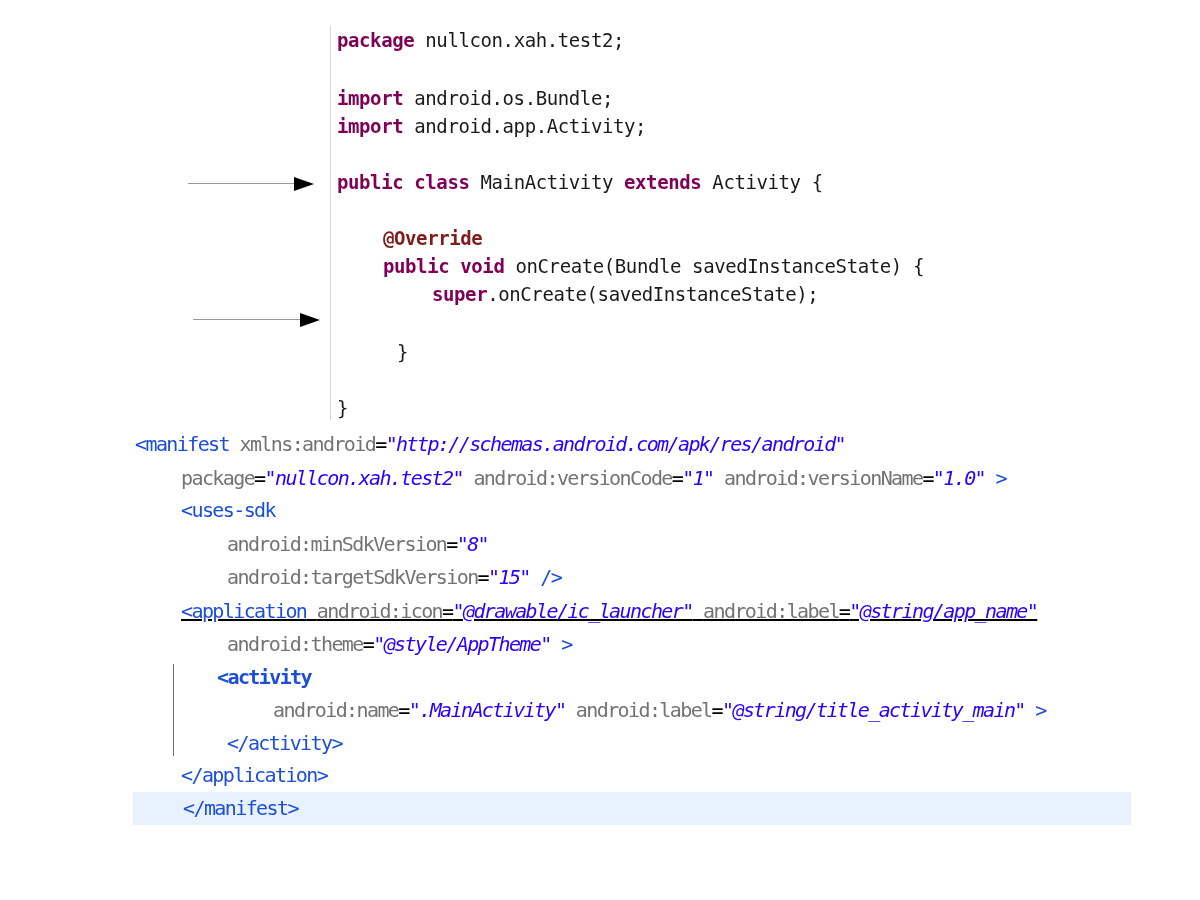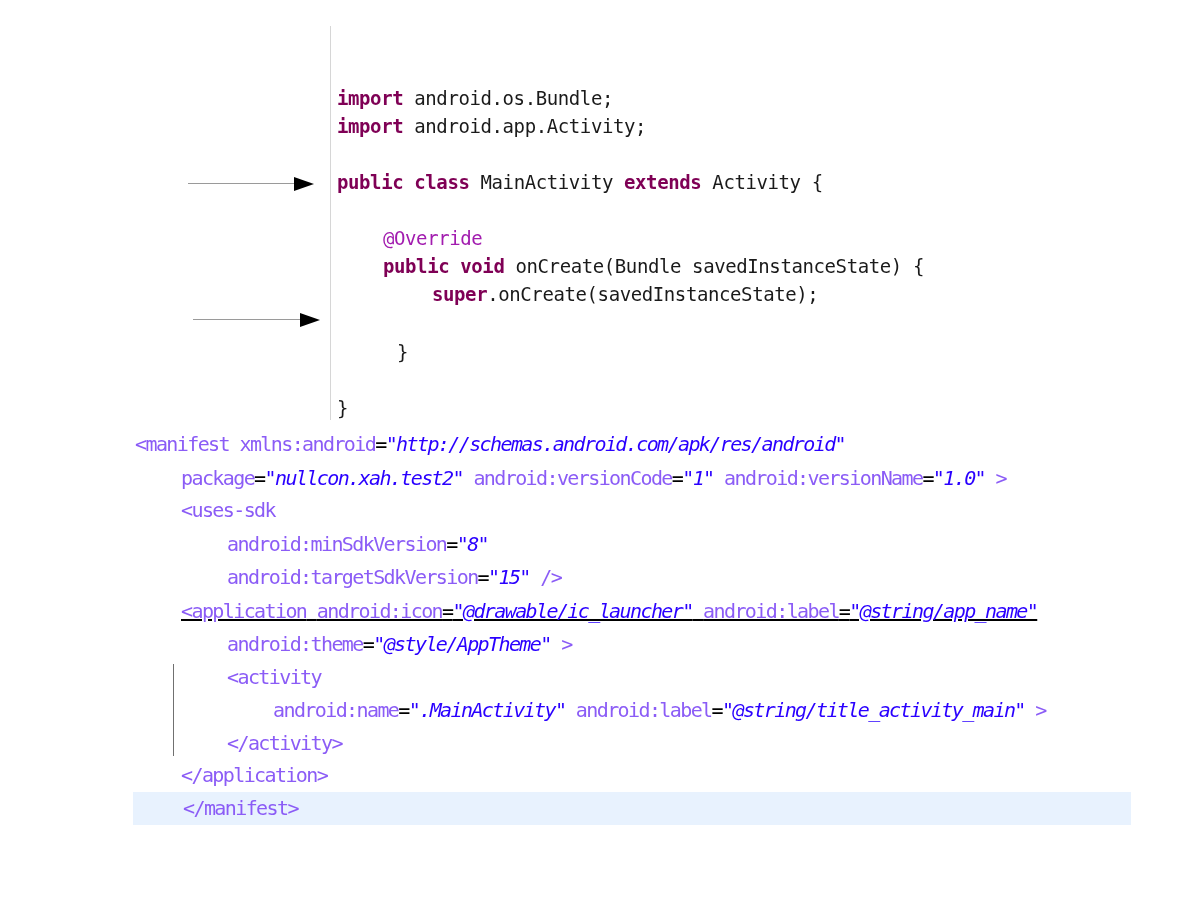--- a/index.html
+++ b/index.html
@@ -10,42 +10,42 @@
       position: absolute; left: 330px; top: 26px; width: 600px; height: 394px;
       border-left: 1px solid #d6d6d6;
     }
     .java-line {
       position: absolute; left: 6px; white-space: pre;
       font-size: 19px; line-height: 28px; color: #1a1a1a;
       font-family: "DejaVu Sans Mono", "Liberation Mono", monospace;
       letter-spacing: -0.4px;
     }
     .kw { color: #7f0055; font-weight: bold; }
-    .ann { color: #a21caf; }
+    .ann { color: #7f1d1d; font-weight: bold; }
     .field { color: #0000c0; font-style: italic; }
 
     
     .arrow { position: absolute; height: 14px; }
     .arrow .shaft { position: absolute; left: 0; top: 6px; height: 1px; background: #9a9a9a; }
     .arrow .head {
       position: absolute; top: 0; width: 0; height: 0;
       border-top: 7px solid transparent; border-bottom: 7px solid transparent;
       border-left: 20px solid #000000;
     }
 
     
     .xml-panel { position: absolute; left: 0; top: 428px; width: 1200px; height: 400px; }
     .xml-line {
       position: absolute; white-space: pre;
       font-size: 20px; line-height: 32px;
       font-family: "DejaVu Sans Mono", "Liberation Mono", monospace;
       letter-spacing: -1.6px;
     }
-    .tag { color: #8b5cf6; }
-    .attr { color: #8b5cf6; }
+    .tag { color: #1d4ed8; }
+    .attr { color: #737373; }
     .eq { color: #000000; }
     .val { color: #2a00ff; font-style: italic; }
     .highlight {
       position: absolute; left: 133px; top: 364px; width: 998px; height: 33px;
       background: #e8f2fe;
     }
     .vbar {
       position: absolute; left: 173px; top: 236px; width: 1px; height: 92px;
       background: #707070;
     }
@@ -56,20 +56,21 @@
 <div class="arrow" style="left:188px; top:177px; width:128px;">
   <div class="shaft" style="width:110px;"></div>
   <div class="head" style="left:106px;"></div>
 </div>
 <div class="arrow" style="left:193px; top:313px; width:128px;">
   <div class="shaft" style="width:110px;"></div>
   <div class="head" style="left:107px;"></div>
 </div>
 
 <div class="java-panel">
+  <div class="java-line" style="top:0px;"><span class="kw">package</span><span> nullcon.xah.test2;</span></div>
 
   <div class="java-line" style="top:58px;"><span class="kw">import</span><span> android.os.Bundle;</span></div>
 
   <div class="java-line" style="top:142px;"><span class="kw">public</span> <span class="kw">class</span><span> MainActivity </span><span class="kw">extends</span><span> Activity {</span></div>
 
   <div class="java-line" style="top:86px;"><span class="kw">import</span><span> android.app.Activity;</span></div>
 
   <div class="java-line" style="top:198px; left:52px;"><span class="ann">@Override</span></div>
 
   <div class="java-line" style="top:226px; left:52px;"><span class="kw">public</span> <span class="kw">void</span><span> onCreate(Bundle savedInstanceState) {</span></div>
@@ -93,21 +94,21 @@
   <div class="xml-line" style="top:66px; left:181px;"><span class="tag">&lt;uses-sdk</span></div>
 
   <div class="xml-line" style="top:100px; left:227px;"><span class="attr">android:minSdkVersion</span><span class="eq">=</span><span class="val">"8"</span></div>
 
   <div class="xml-line" style="top:133px; left:227px;"><span class="attr">android:targetSdkVersion</span><span class="eq">=</span><span class="val">"15"</span> <span class="tag">/&gt;</span></div>
 
   <div class="xml-line" style="top:167px; left:181px;text-decoration:underline;"><span class="tag">&lt;application</span> <span class="attr">android:icon</span><span class="eq">=</span><span class="val">"@drawable/ic_launcher"</span> <span class="attr">android:label</span><span class="eq">=</span><span class="val">"@string/app_name"</span></div>
 
   <div class="xml-line" style="top:200px; left:227px;"><span class="attr">android:theme</span><span class="eq">=</span><span class="val">"@style/AppTheme"</span> <span class="tag">&gt;</span></div>
 
-  <div class="xml-line" style="top:233px; left:227px;"><span class="tag">&lt;activity</span></div>
+  <div class="xml-line" style="top:233px; left:217px;font-weight:bold;"><span class="tag">&lt;activity</span></div>
 
   <div class="xml-line" style="top:266px; left:273px;"><span class="attr">android:name</span><span class="eq">=</span><span class="val">".MainActivity"</span> <span class="attr">android:label</span><span class="eq">=</span><span class="val">"@string/title_activity_main"</span> <span class="tag">&gt;</span></div>
 
   <div class="xml-line" style="top:299px; left:227px;"><span class="tag">&lt;/activity&gt;</span></div>
 
   <div class="xml-line" style="top:331px; left:181px;"><span class="tag">&lt;/application&gt;</span></div>
 
   <div class="xml-line" style="top:364px; left:135px;margin-left:48px;"><span class="tag">&lt;/manifest&gt;</span></div>
 </div>
 

